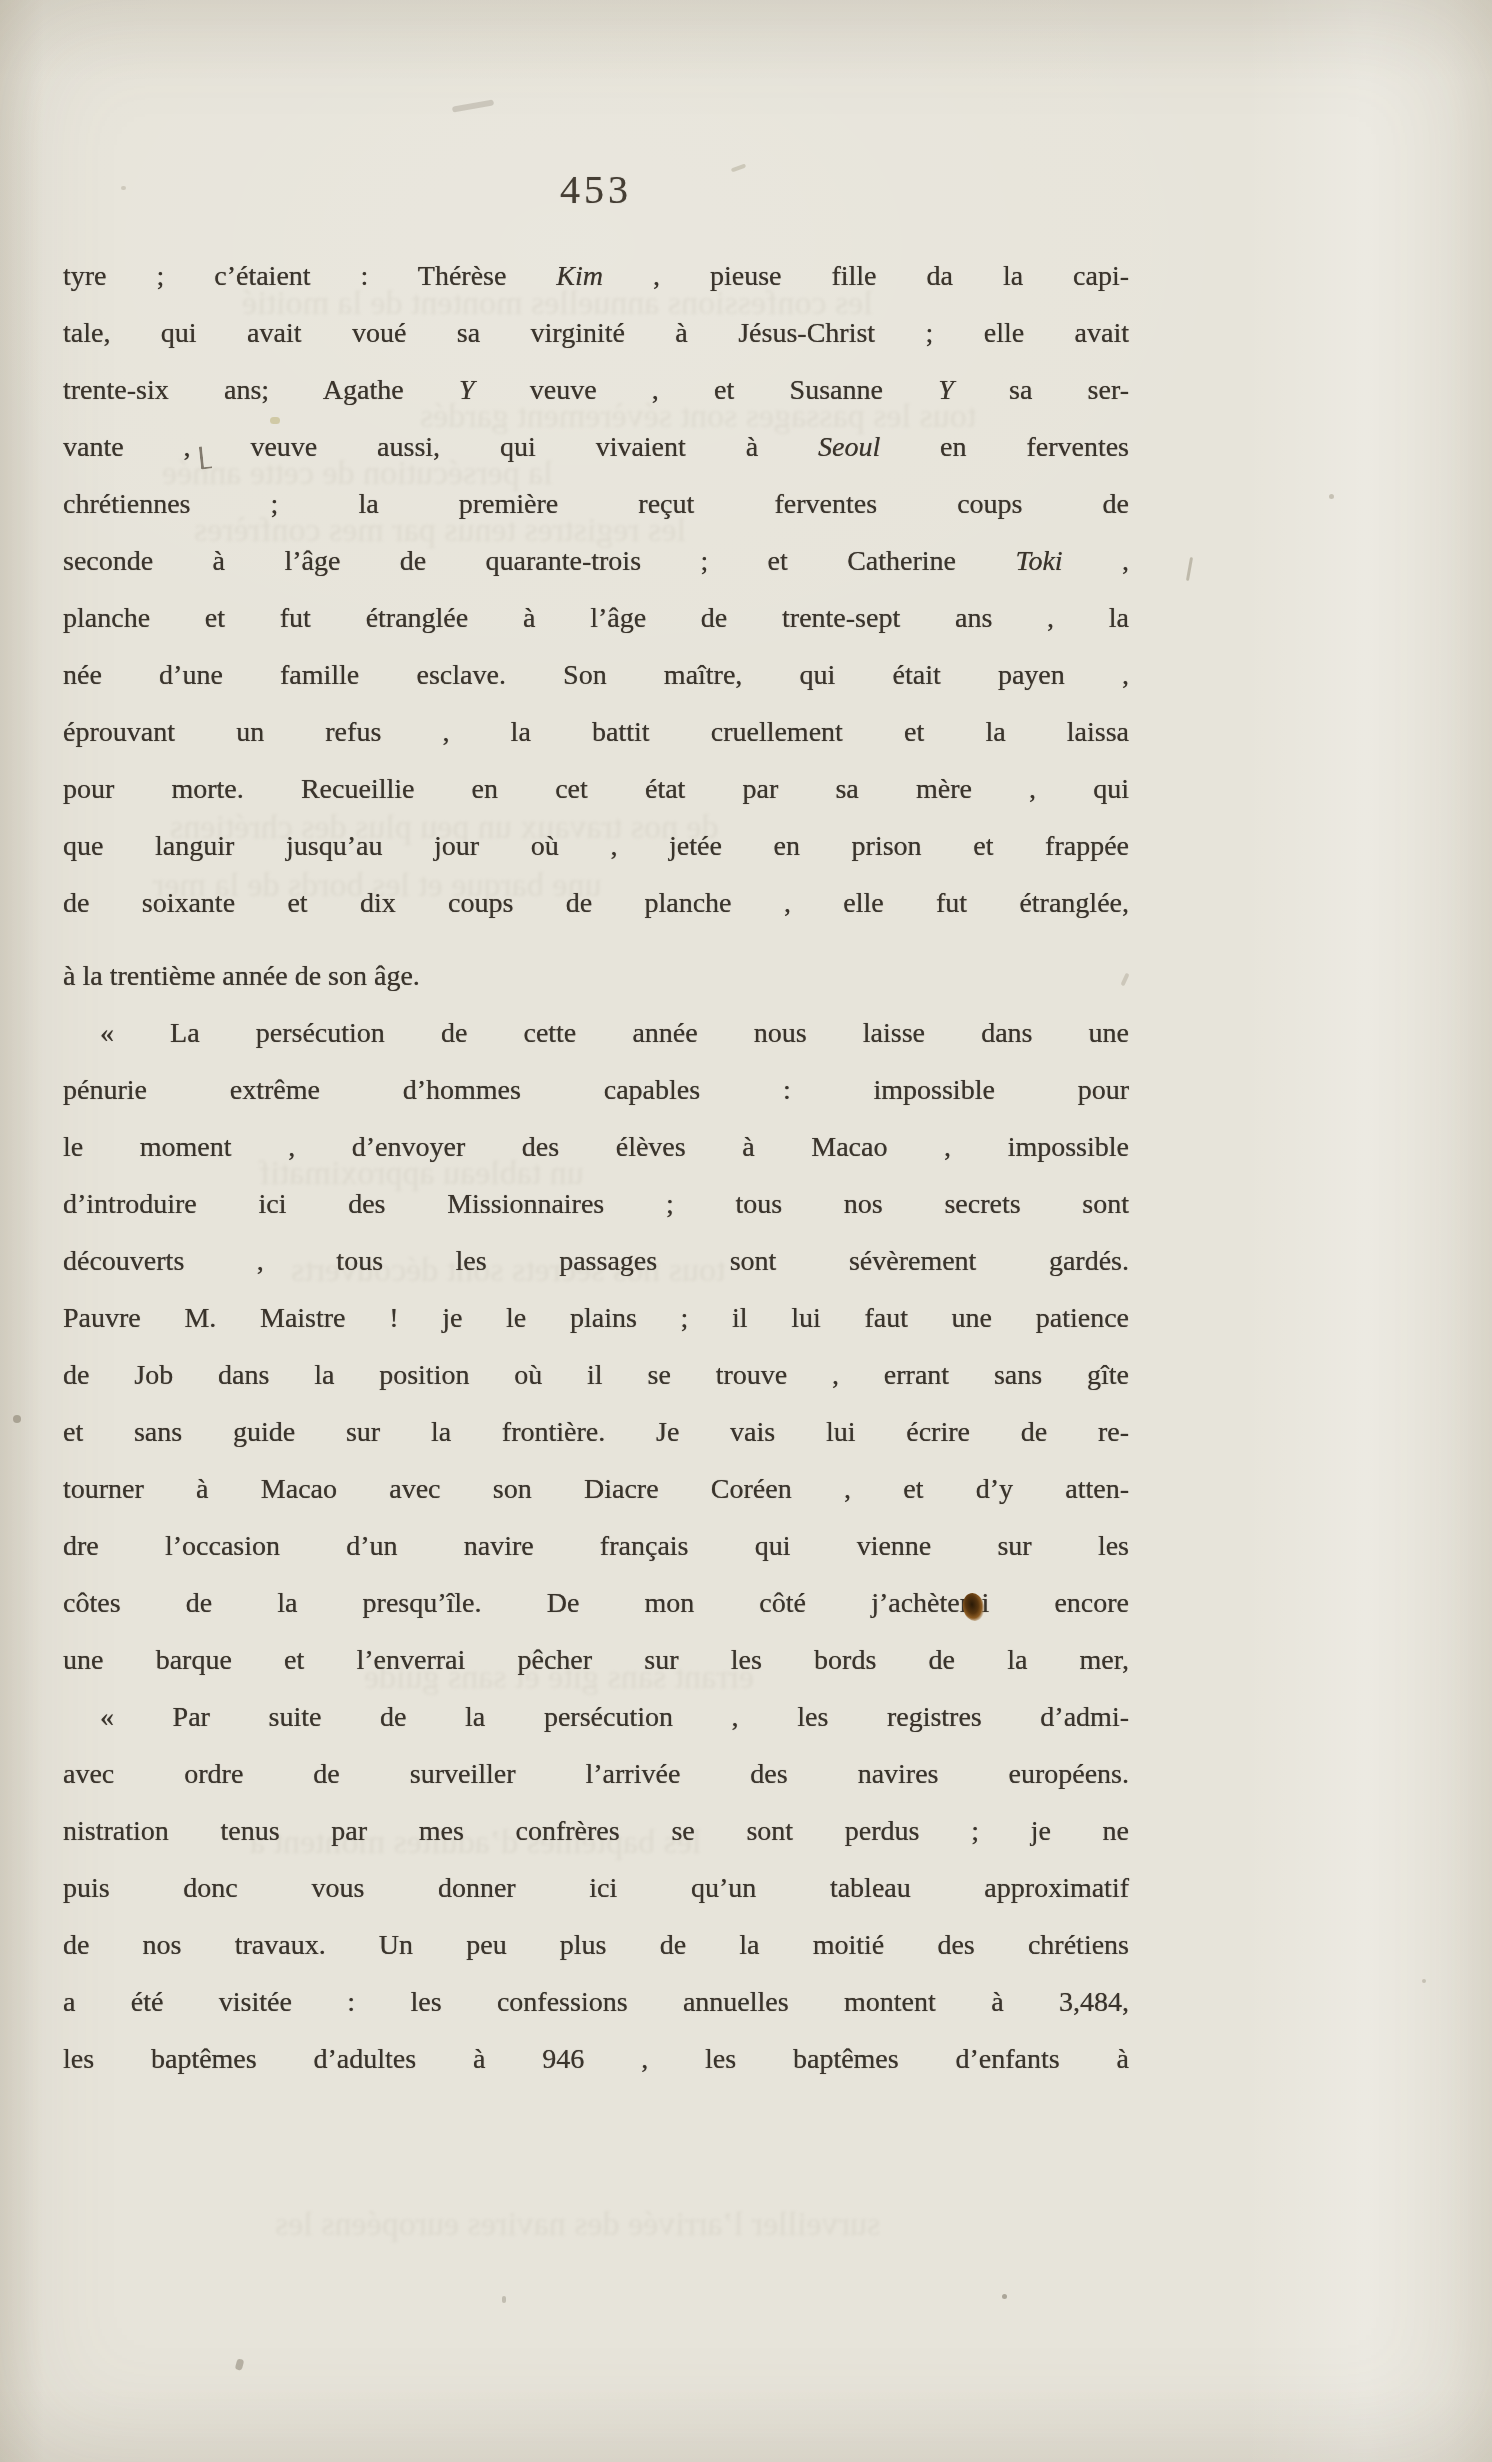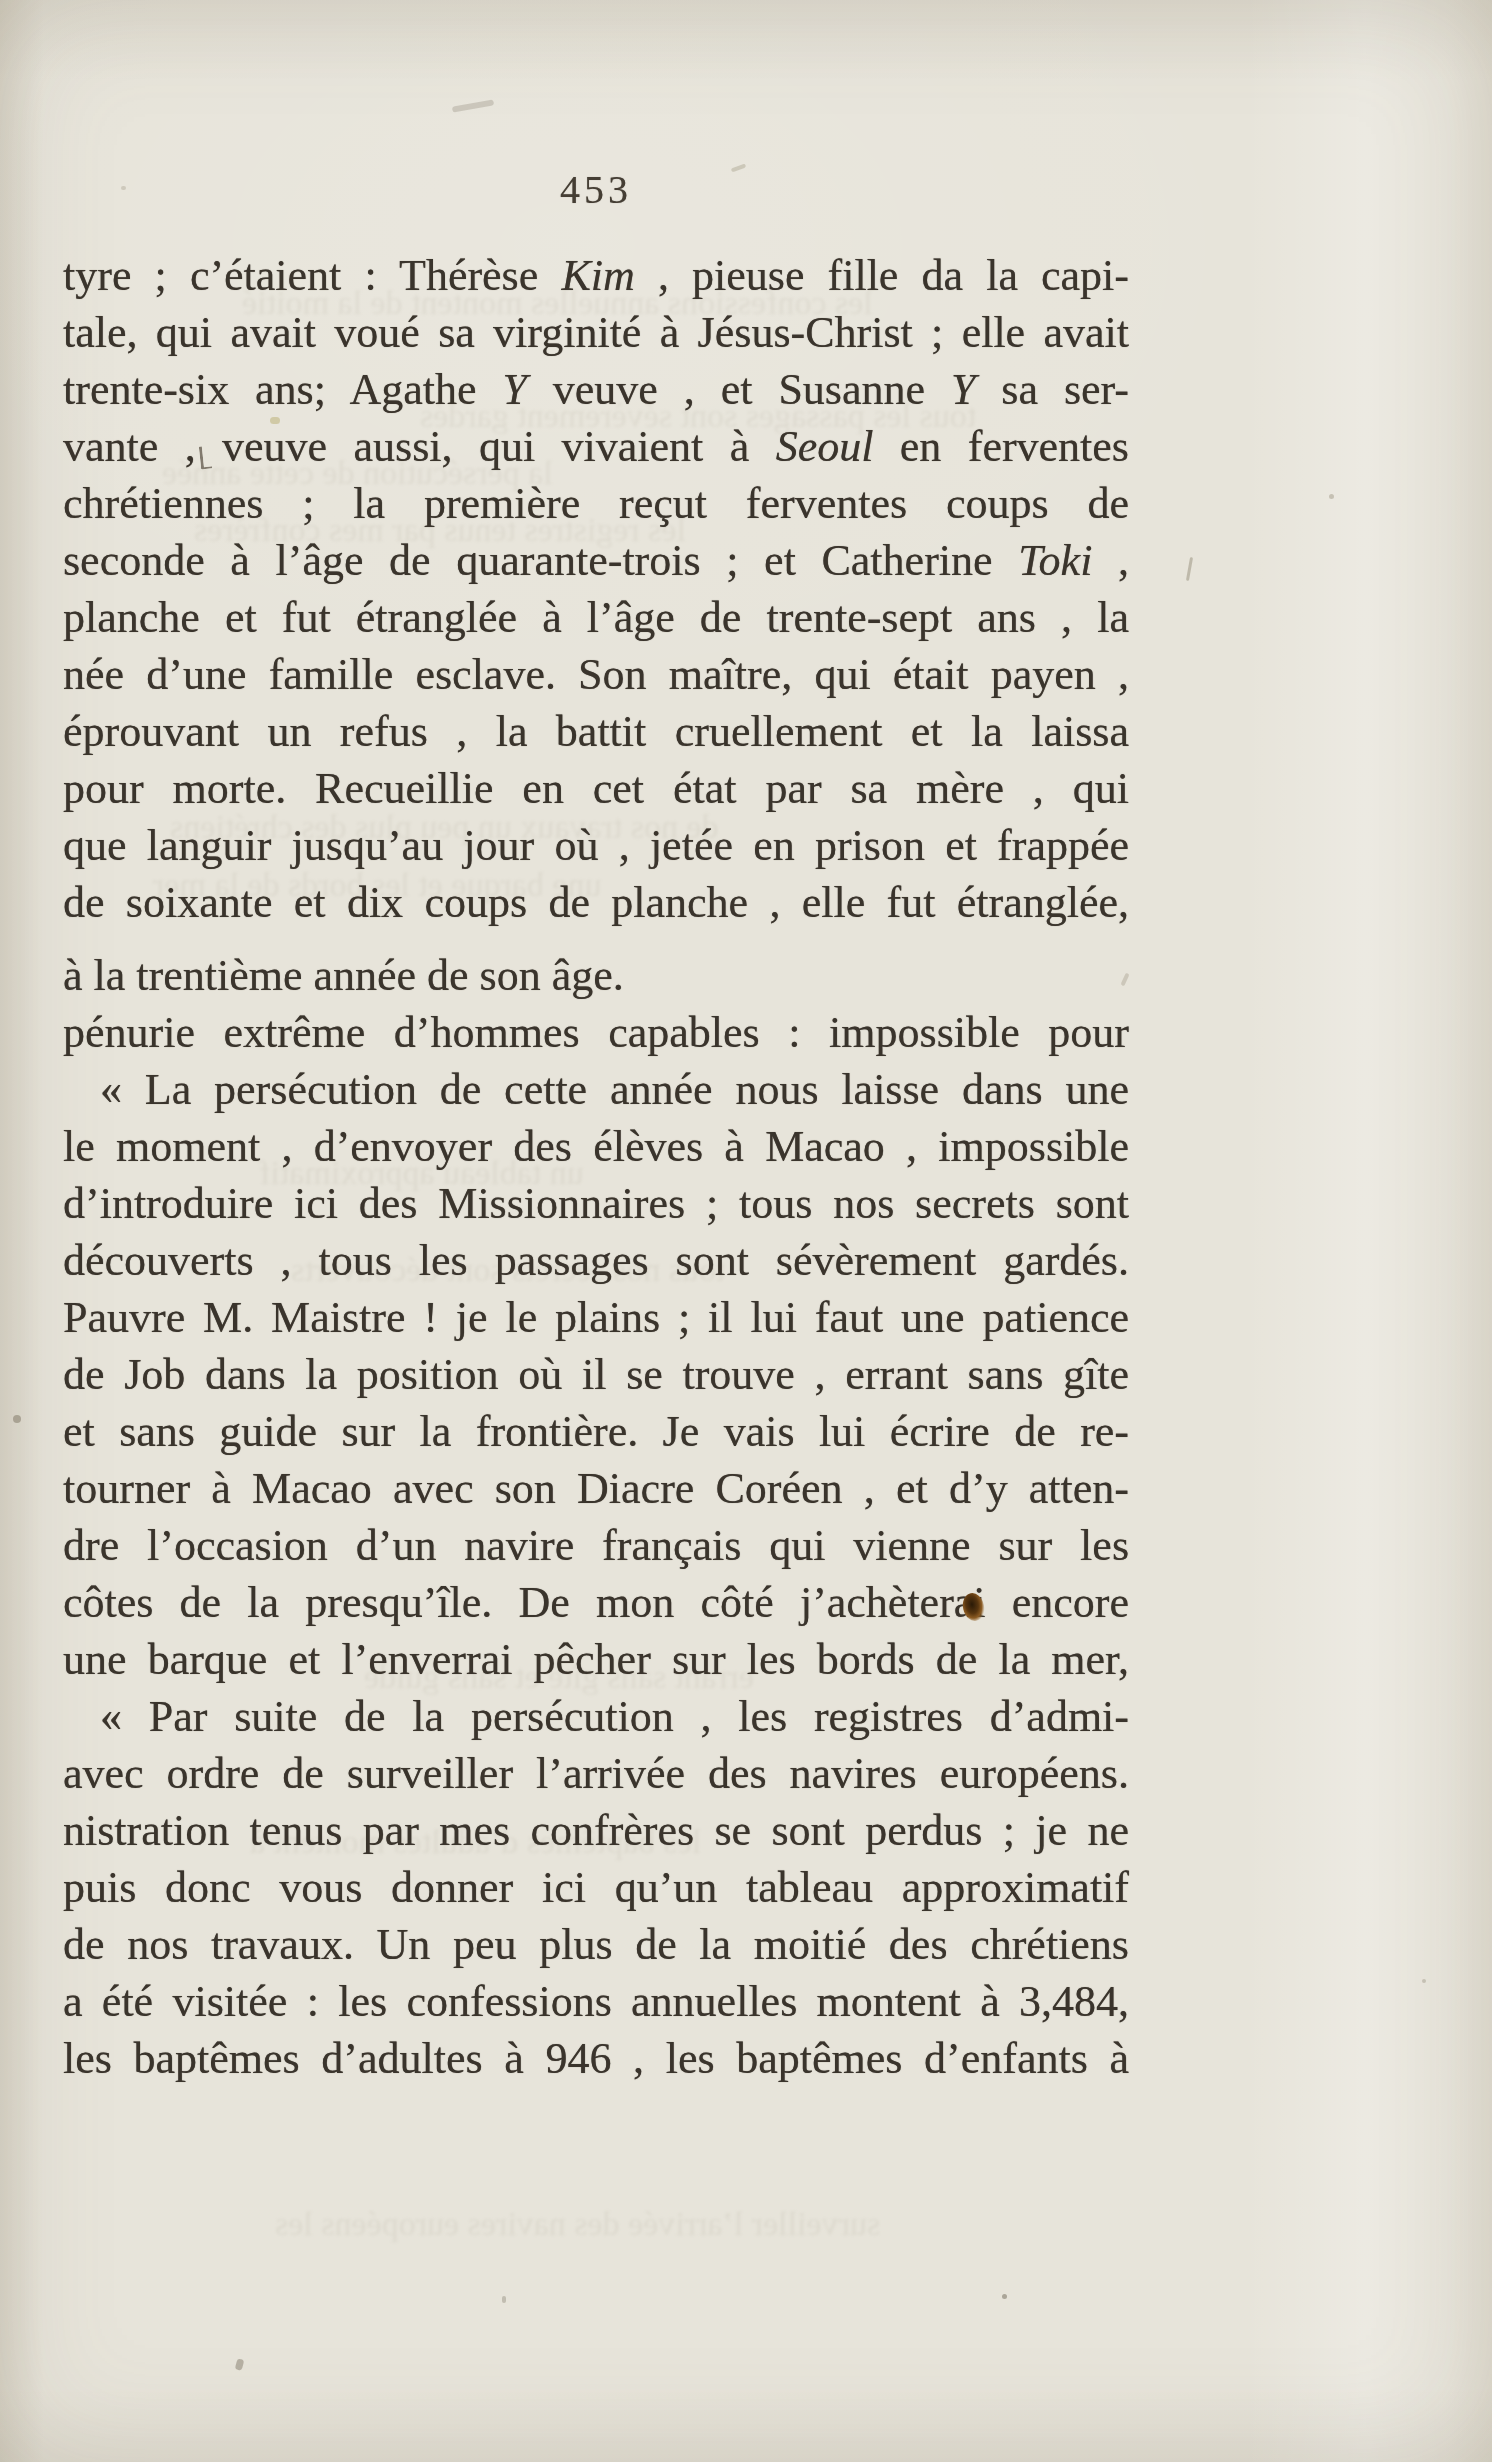--- a/index.html
+++ b/index.html
@@ -24,21 +24,21 @@
     text-align:center;
     font-size:40px;letter-spacing:4px;
     color:#453e34;
     text-shadow:0 0 0.8px rgba(62,55,46,0.5);
   }
   .textblock{
     position:absolute;left:63px;top:247px;width:1066px;
   }
   .line{
     height:57px;line-height:57px;
-    font-size:44px;
+    font-size:28px;
     color:#3a342c;
     text-align:justify;
     text-align-last:justify;
     -moz-text-align-last:justify;
     text-shadow:0 0 0.9px rgba(56,50,42,0.55), 0.2px 0.3px 0.5px rgba(56,50,42,0.30);
   }
   .line.nojust{text-align-last:left;margin-top:16px;-moz-text-align-last:left;}
   .line.indent{text-indent:37px;}
   .it{font-style:italic;}
   .ghost{
@@ -85,22 +85,22 @@
       <div class="line"><span>vante , veuve aussi, qui vivaient à </span><span class="it">Seoul</span><span> en ferventes</span></div>
       <div class="line"><span>chrétiennes ; la première reçut ferventes coups de</span></div>
       <div class="line"><span>seconde à l’âge de quarante-trois ; et Catherine </span><span class="it">Toki</span><span> ,</span></div>
       <div class="line"><span>planche et fut étranglée à l’âge de trente-sept ans , la</span></div>
       <div class="line"><span>née d’une famille esclave. Son maître, qui était payen ,</span></div>
       <div class="line"><span>éprouvant un refus , la battit cruellement et la laissa</span></div>
       <div class="line"><span>pour morte. Recueillie en cet état par sa mère , qui</span></div>
       <div class="line"><span>que languir jusqu’au jour où , jetée en prison et frappée</span></div>
       <div class="line"><span>de soixante et dix coups de planche , elle fut étranglée,</span></div>
       <div class="line nojust"><span>à la trentième année de son âge.</span></div>
+      <div class="line indent"><span>« La persécution de cette année nous laisse dans une</span></div>
       <div class="line"><span>pénurie extrême d’hommes capables : impossible pour</span></div>
-      <div class="line indent"><span>« La persécution de cette année nous laisse dans une</span></div>
       <div class="line"><span>le moment , d’envoyer des élèves à Macao , impossible</span></div>
       <div class="line"><span>d’introduire ici des Missionnaires ; tous nos secrets sont</span></div>
       <div class="line"><span>découverts , tous les passages sont sévèrement gardés.</span></div>
       <div class="line"><span>Pauvre M. Maistre ! je le plains ; il lui faut une patience</span></div>
       <div class="line"><span>de Job dans la position où il se trouve , errant sans gîte</span></div>
       <div class="line"><span>et sans guide sur la frontière. Je vais lui écrire de re-</span></div>
       <div class="line"><span>tourner à Macao avec son Diacre Coréen , et d’y atten-</span></div>
       <div class="line"><span>dre l’occasion d’un navire français qui vienne sur les</span></div>
       <div class="line"><span>côtes de la presqu’île. De mon côté j’achèterai encore</span></div>
       <div class="line"><span>une barque et l’enverrai pêcher sur les bords de la mer,</span></div>

